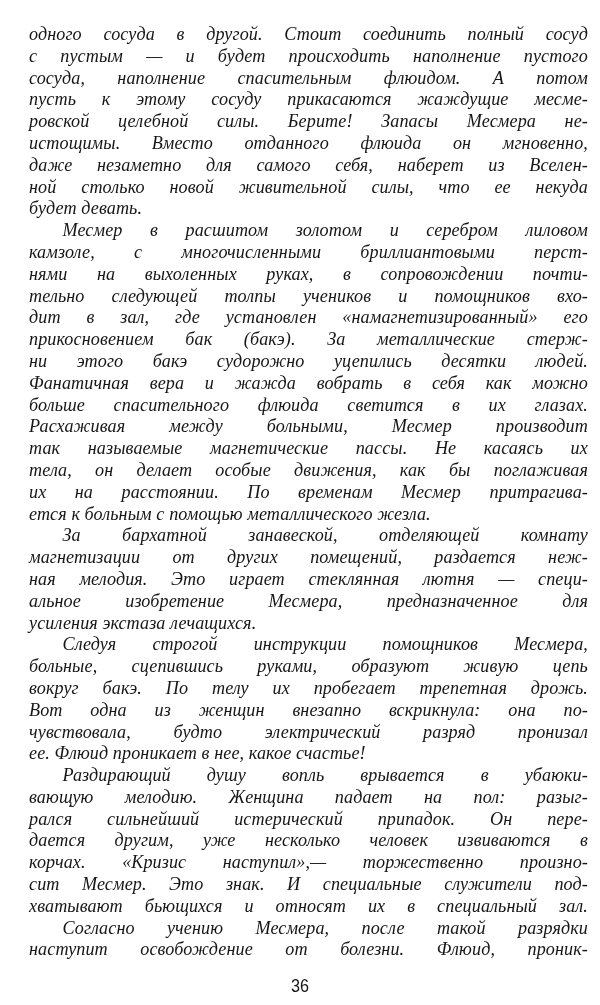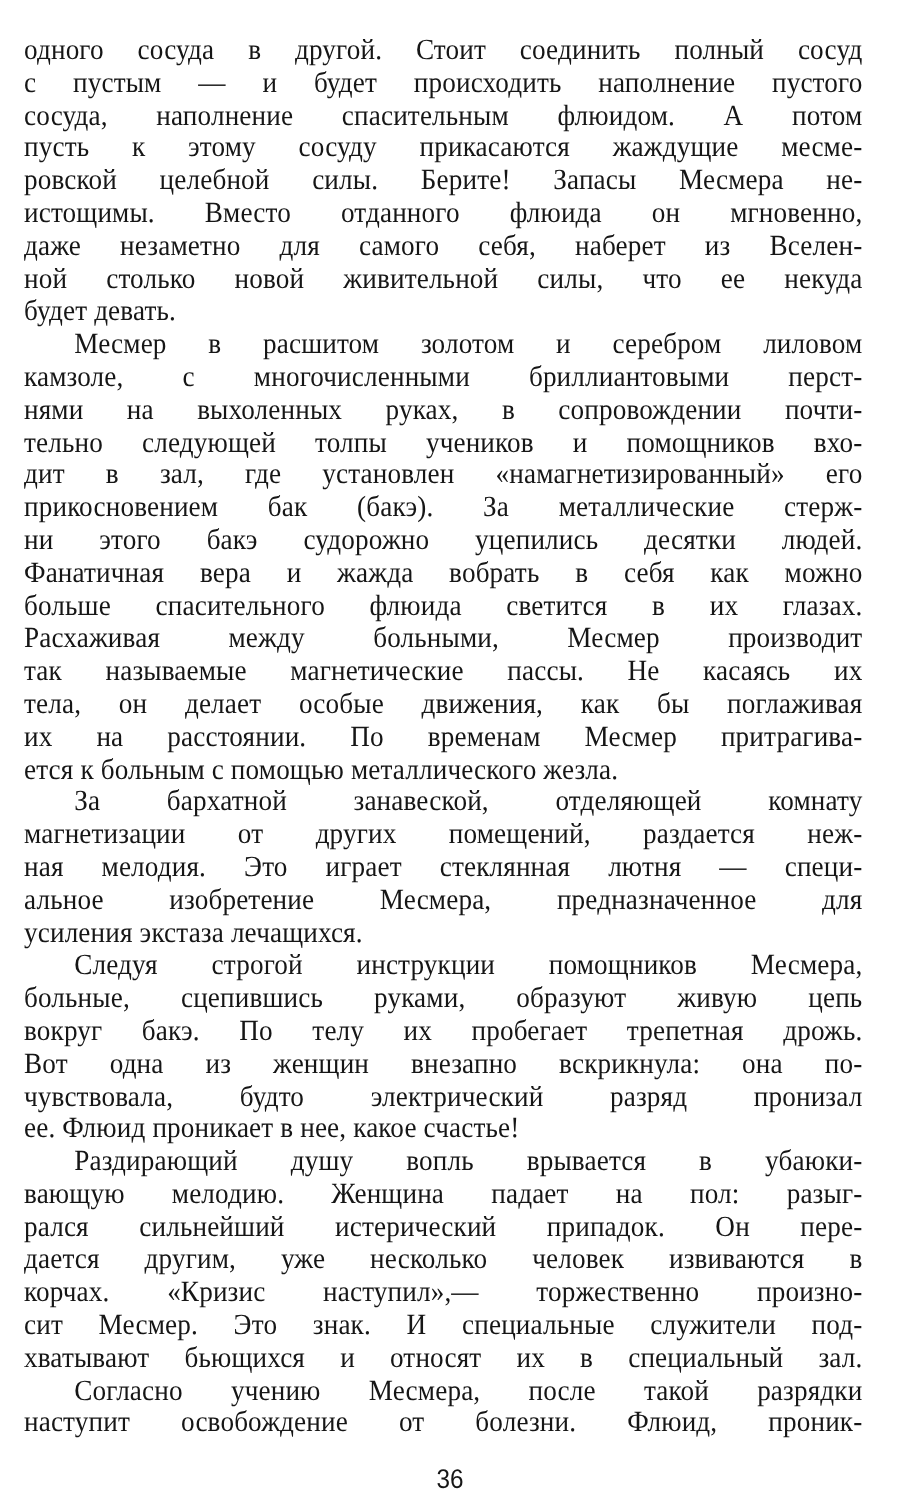--- a/index.html
+++ b/index.html
@@ -10,23 +10,24 @@
     body {
       width: 600px;
       height: 1005px;
       position: relative;
       overflow: hidden;
       color: #161616;
       font-family: "Liberation Serif", "DejaVu Serif", serif;
     }
     .page {
       position: absolute;
-      left: 16px;
+      left: 29px;
       top: 23px;
       width: 559px;
+      font-style: italic;
     }
     .line {
       display: block;
       height: 21.8px;
       line-height: 21.8px;
       font-size: 19.5px;
       white-space: nowrap;
       text-align: justify;
       text-align-last: justify;
       letter-spacing: 0.1px;

